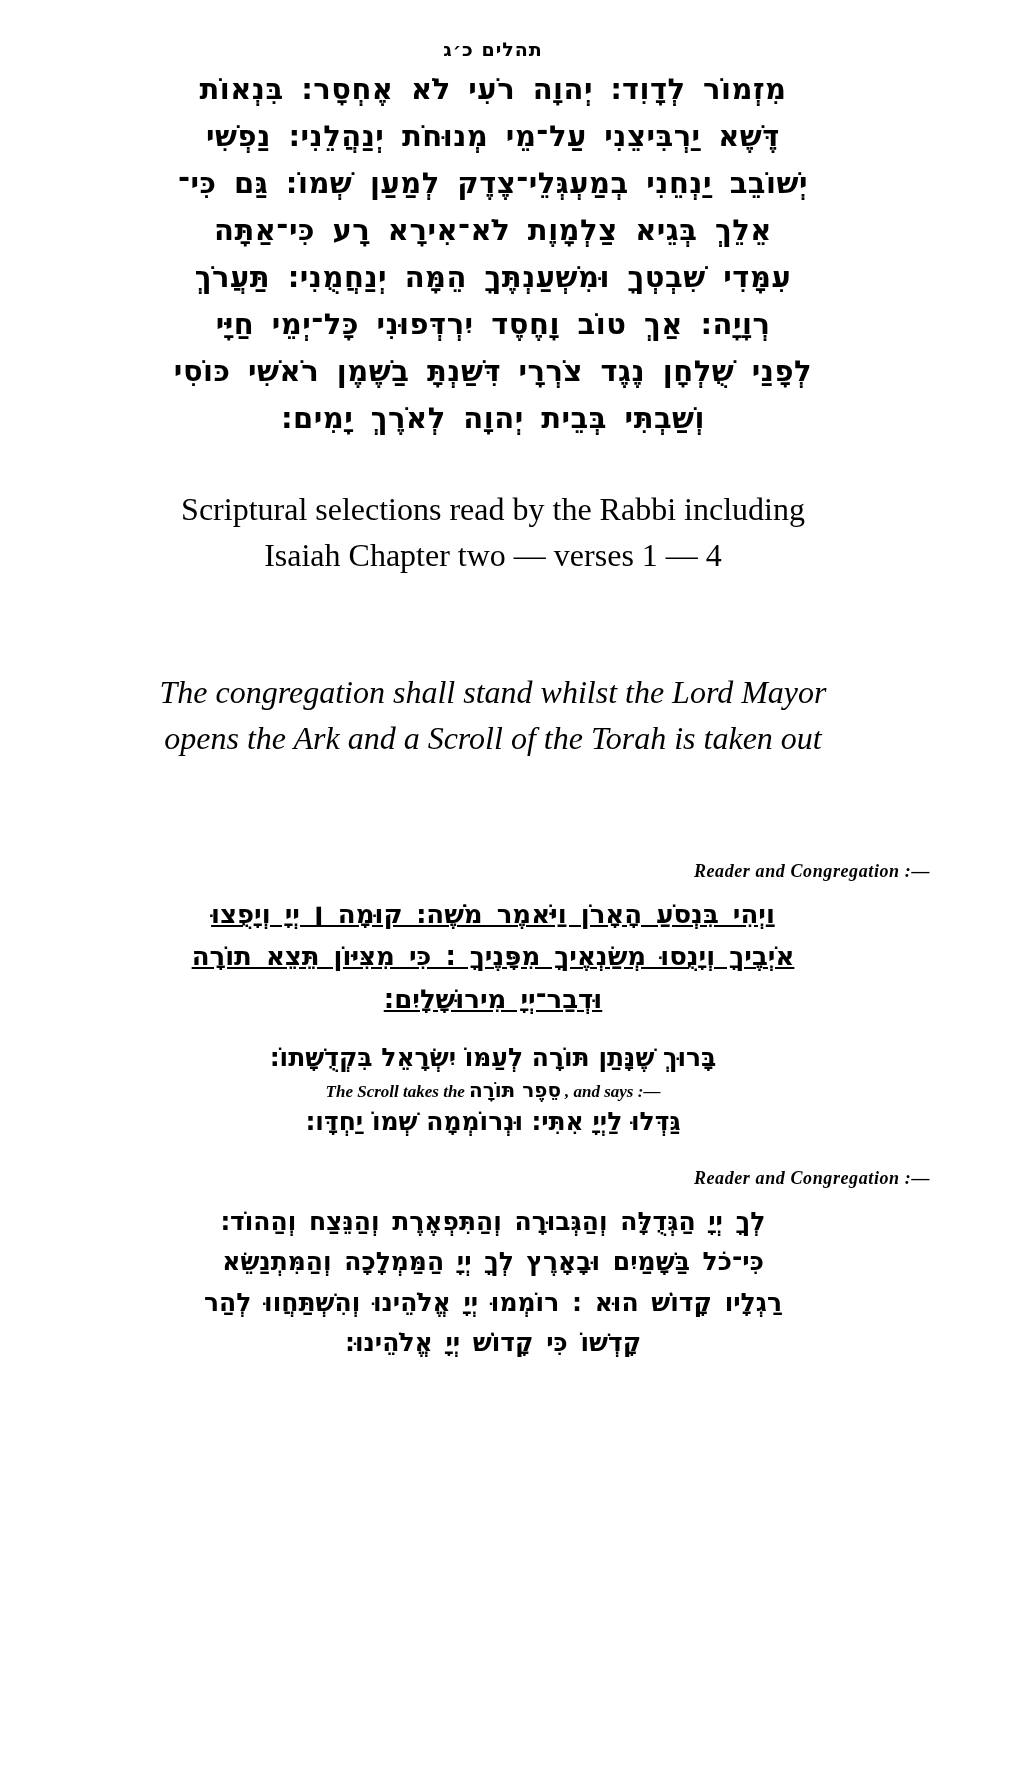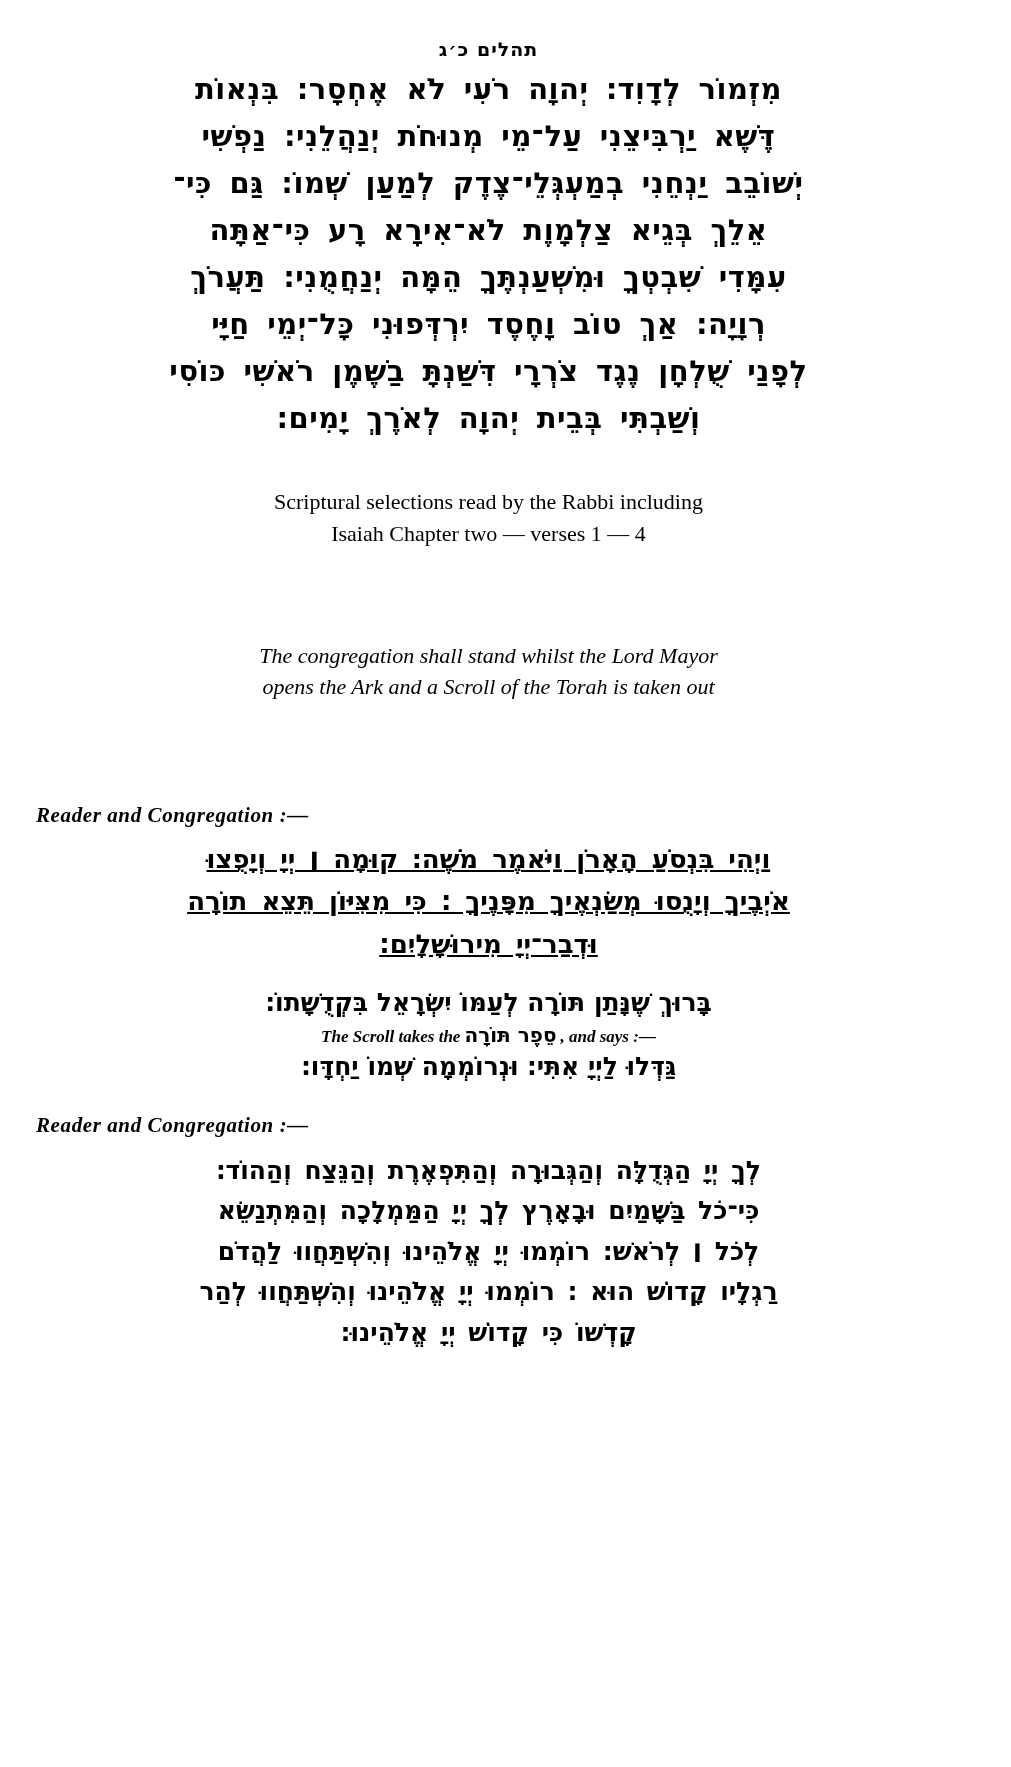--- a/index.html
+++ b/index.html
@@ -12,21 +12,21 @@
     height: 1767px;
     font-family: "Liberation Serif", serif;
     color: #000000;
     overflow: hidden;
   }
   .page {
     position: relative;
     width: 1011px;
     height: 1767px;
     box-sizing: border-box;
-    padding: 38px 70px 0 36px;
+    padding: 38px 70px 0 45px;
   }
 
   
   .hebrew {
     direction: rtl;
     unicode-bidi: isolate;
     font-family: "DejaVu Sans", sans-serif;
     text-align: center;
     font-weight: 700;
     color: #000;
@@ -46,35 +46,35 @@
     letter-spacing: 0.5px;
     word-spacing: 7px;
     padding: 0 50px;
   }
   .psalm-body div { white-space: nowrap; }
 
   
   .english-center {
     text-align: center;
     font-family: "Liberation Serif", serif;
-    font-size: 22px;
+    font-size: 32px;
     line-height: 1.45;
     color: #000;
   }
   .rubric-block-1 { margin-top: 44px; }
   .rubric-block-2 { margin-top: 90px; font-style: italic; }
 
   .small-rubric {
-    text-align: left;
+    text-align: right;
     font-family: "Liberation Serif", serif;
     font-style: italic;
     font-weight: 700;
-    font-size: 21px;
+    font-size: 18px;
     letter-spacing: 0.6px;
-    margin: 0;
+    margin: 11px;
   }
 
   .rc-1 { margin-top: 100px; }
   .rc-2 { margin-top: 22px; }
   .rc-3 { margin-top: 26px; }
 
   .hebrew-para-1 {
     font-size: 26px;
     line-height: 1.62;
     word-spacing: 5px;
@@ -166,18 +166,17 @@
     <span>The Scroll takes the</span><span class="heb-inline">סֵפֶר  תּוֹרָה</span><span>, and says :—</span>
   </div>
 
   <div class="hebrew hebrew-gadlu">גַּדְּלוּ לַיְיָ אִתִּי׃ וּנְרוֹמְמָה שְׁמוֹ יַחְדָּו:</div>
 
   <div class="small-rubric rc-3">Reader and Congregation :—</div>
 
   <div class="hebrew hebrew-para-2">
     <div>לְךָ יְיָ הַגְּדֻלָּה וְהַגְּבוּרָה וְהַתִּפְאֶרֶת וְהַנֵּצַח וְהַהוֹד׃</div>
     <div>כִּי־כֹל בַּשָּׁמַיִם וּבָאָרֶץ לְךָ יְיָ הַמַּמְלָכָה וְהַמִּתְנַשֵּׂא</div>
-    <div>לְכֹל ׀ לְרֹאשׁ: רוֹמְמוּ יְיָ אֱלֹהֵינוּ וְהִשְׁתַּחֲווּ לַהֲדֹם</div>
     <div>רַגְלָיו קָדוֹשׁ הוּא : רוֹמְמוּ יְיָ אֱלֹהֵינוּ וְהִשְׁתַּחֲווּ לְהַר</div>
     <div>קָדְשׁוֹ כִּי קָדוֹשׁ יְיָ אֱלֹהֵינוּ:</div>
   </div>
 
 </div>
 
 </body></html>

